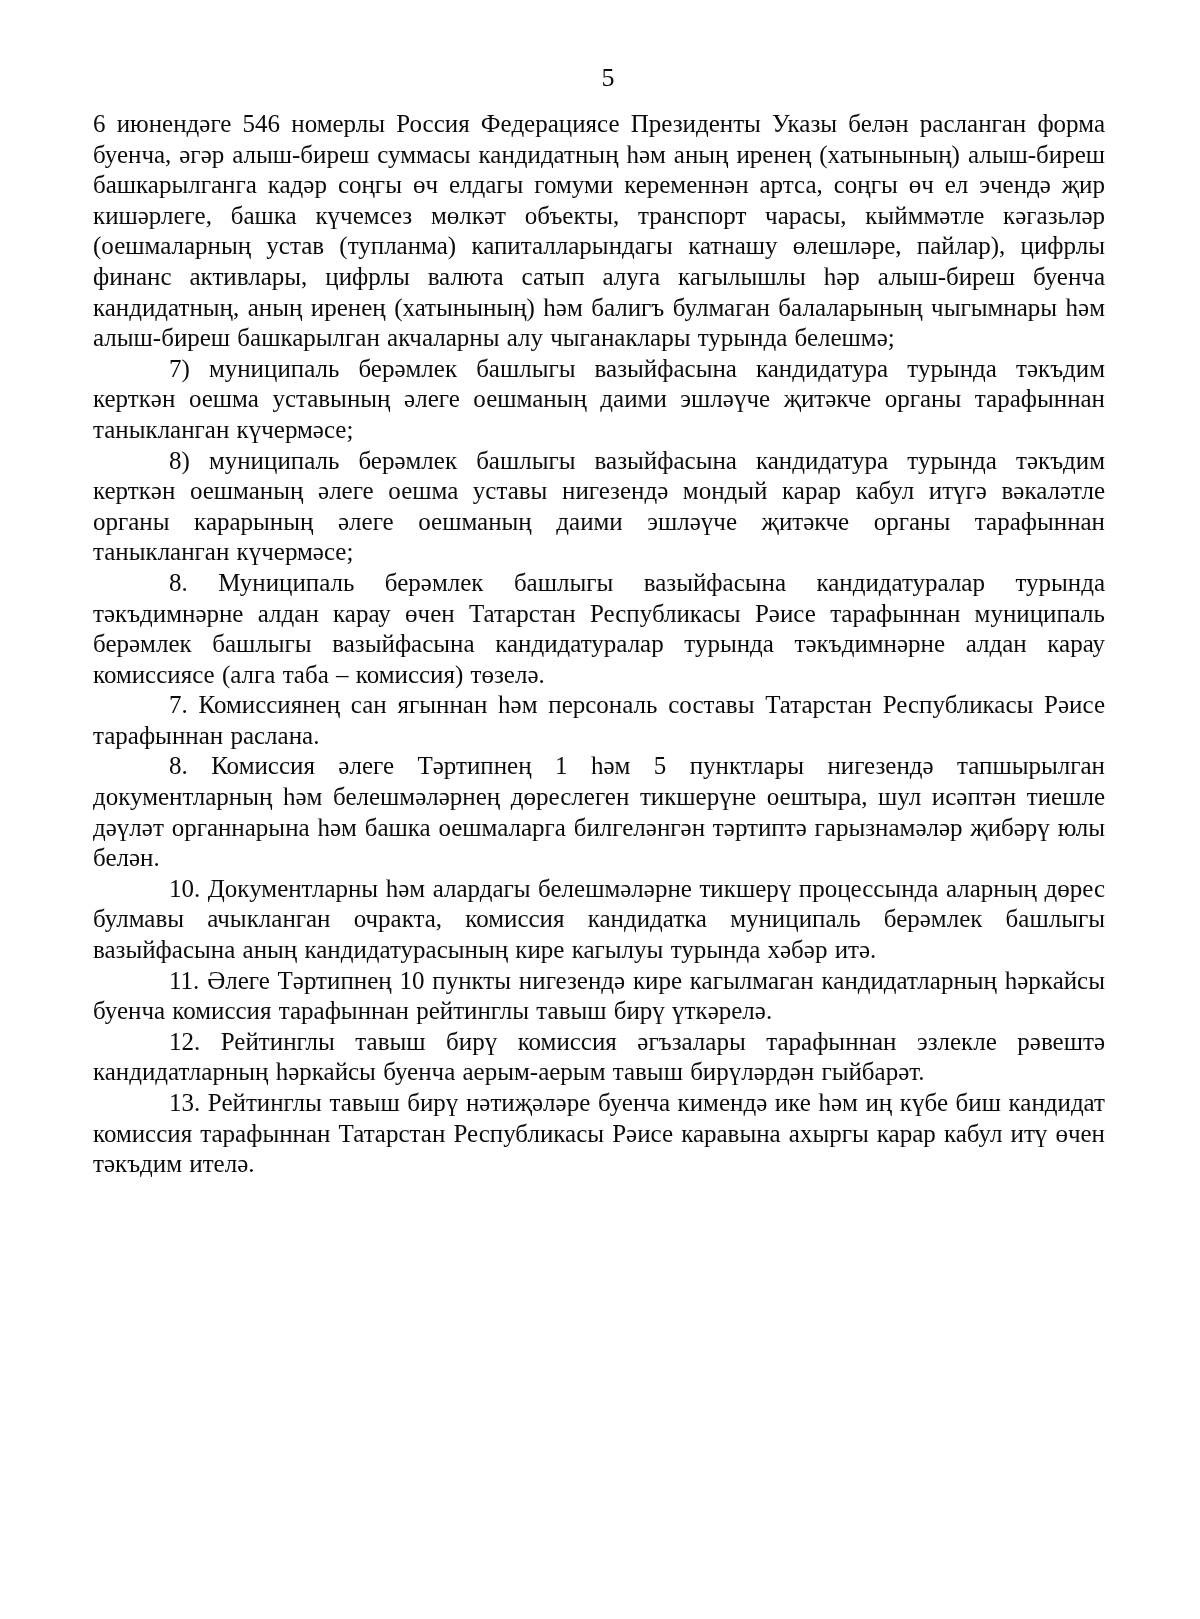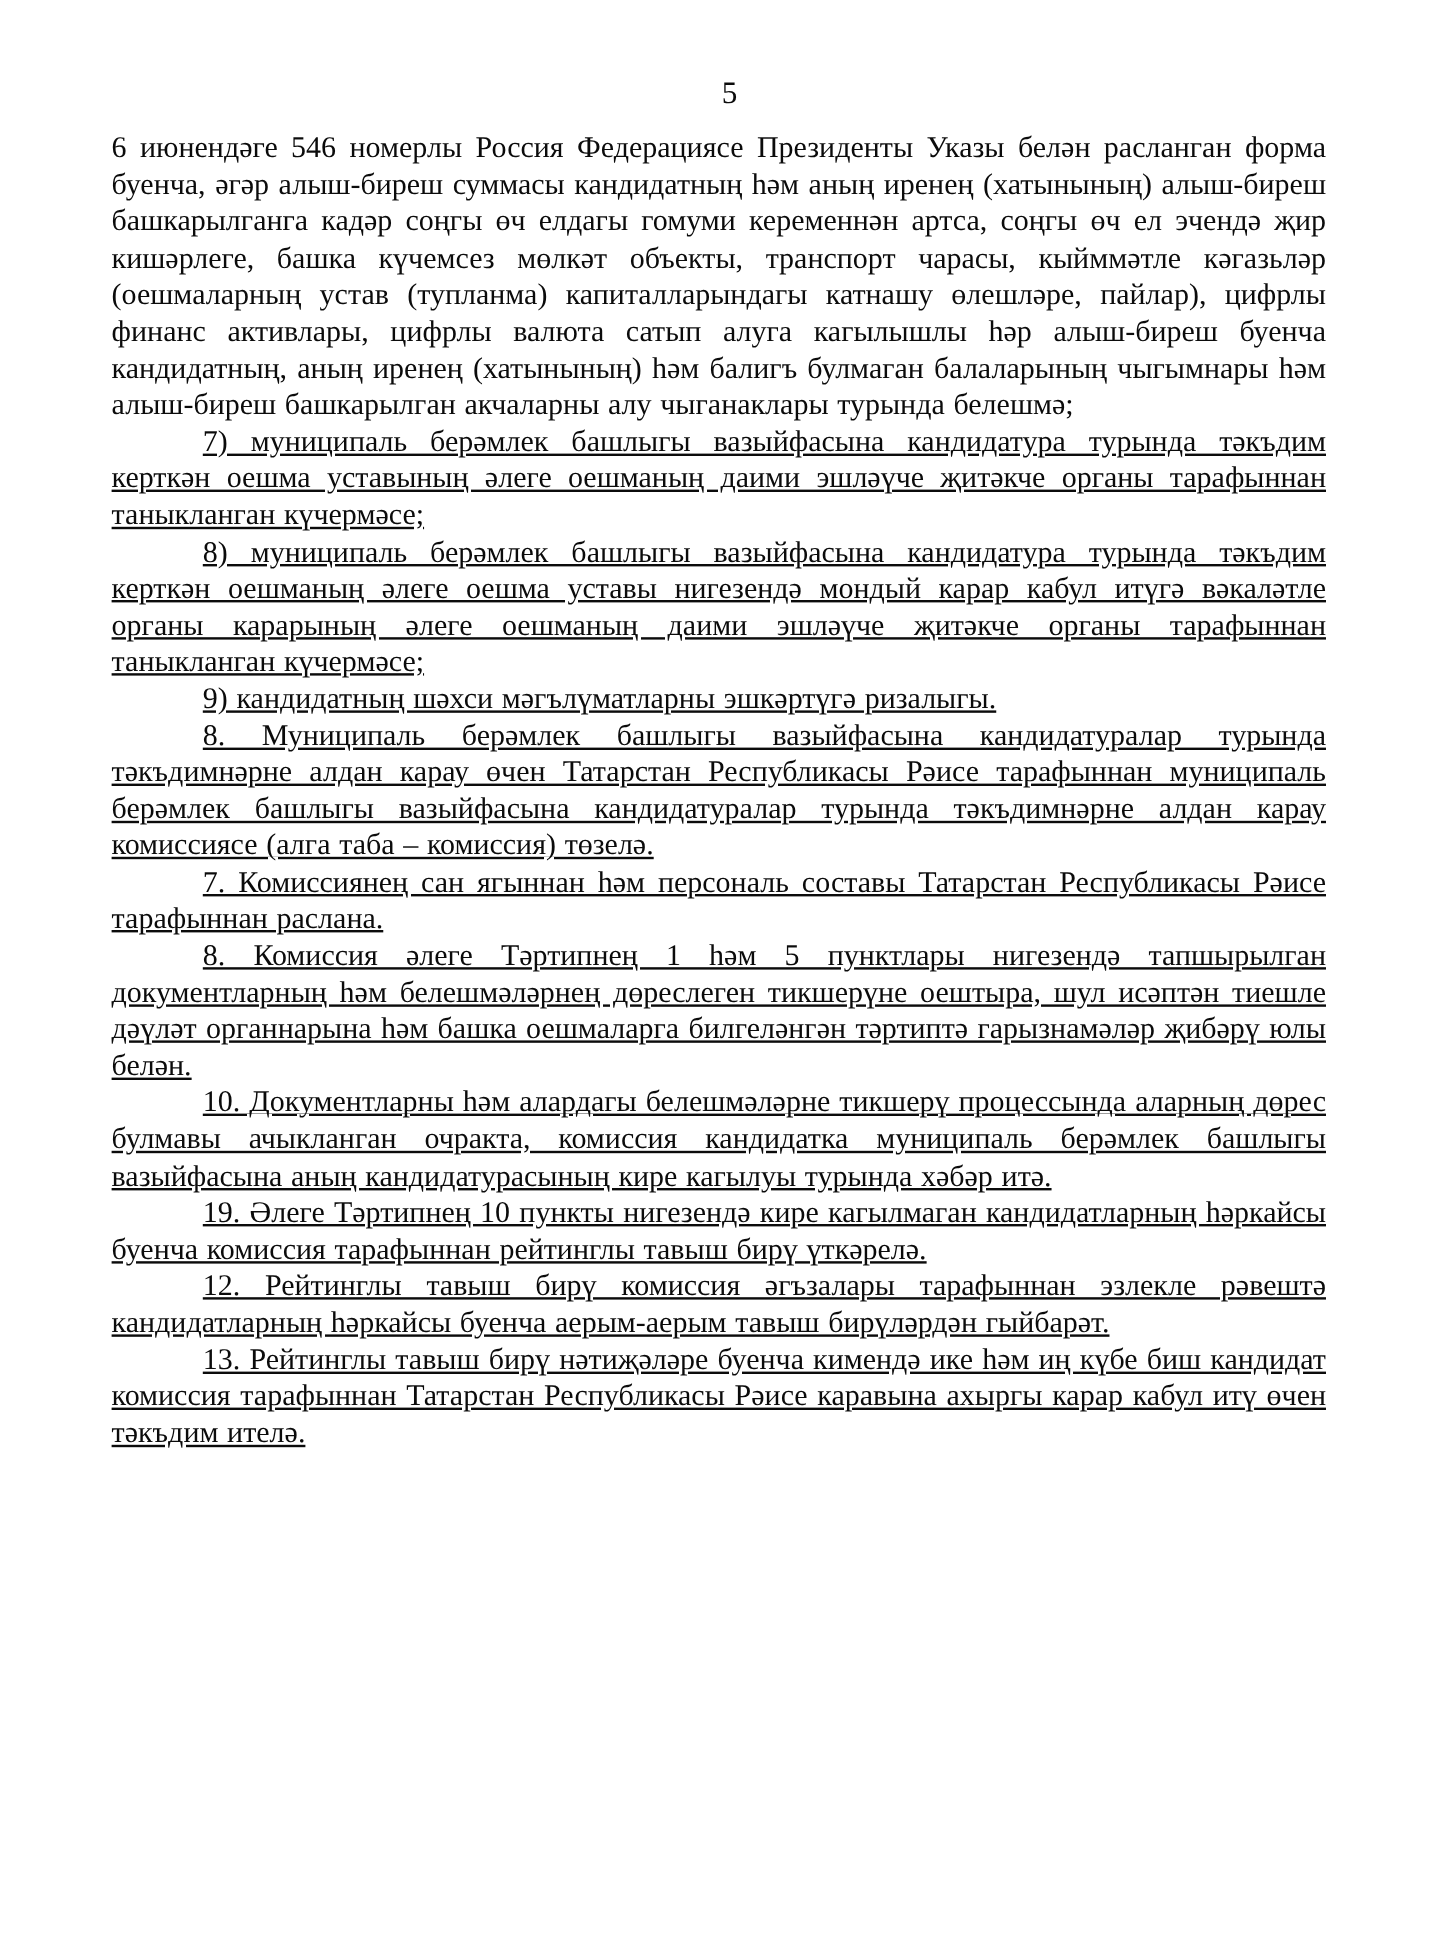--- a/index.html
+++ b/index.html
@@ -32,35 +32,33 @@
     text-justify: inter-word;
     hyphens: none;
     word-spacing: 1px;
   }
   .content p {
     margin: 0;
     padding: 0;
   }
   .content p.ind {
     text-indent: 76px;
-    text-decoration: underline;
   }
 </style>
 </head>
 <body>
 
 <div class="page">
   <div class="page-number">5</div>
 
   <div class="content">
     <p>6 июнендәге 546 номерлы Россия Федерациясе Президенты Указы белән расланган форма буенча, әгәр алыш-биреш суммасы кандидатның һәм аның иренең (хатынының) алыш-биреш башкарылганга кадәр соңгы өч елдагы гомуми кеременнән артса, соңгы өч ел эчендә җир кишәрлеге, башка күчемсез мөлкәт объекты, транспорт чарасы, кыйммәтле кәгазьләр (оешмаларның устав (тупланма) капиталларындагы катнашу өлешләре, пайлар), цифрлы финанс активлары, цифрлы валюта сатып алуга кагылышлы һәр алыш-биреш буенча кандидатның, аның иренең (хатынының) һәм балигъ булмаган балаларының чыгымнары һәм алыш-биреш башкарылган акчаларны алу чыганаклары турында белешмә;</p>
     <p class="ind">7) муниципаль берәмлек башлыгы вазыйфасына кандидатура турында тәкъдим керткән оешма уставының әлеге оешманың даими эшләүче җитәкче органы тарафыннан таныкланган күчермәсе;</p>
     <p class="ind">8) муниципаль берәмлек башлыгы вазыйфасына кандидатура турында тәкъдим керткән оешманың әлеге оешма уставы нигезендә мондый карар кабул итүгә вәкаләтле органы карарының әлеге оешманың даими эшләүче җитәкче органы тарафыннан таныкланган күчермәсе;</p>
-    <p class="ind">9) кандидатның шәхси мәгълүматларны эшкәртүгә ризалыгы.</p>
     <p class="ind">8. Муниципаль берәмлек башлыгы вазыйфасына кандидатуралар турында тәкъдимнәрне алдан карау өчен Татарстан Республикасы Рәисе тарафыннан муниципаль берәмлек башлыгы вазыйфасына кандидатуралар турында тәкъдимнәрне алдан карау комиссиясе (алга таба – комиссия) төзелә.</p>
     <p class="ind">7. Комиссиянең сан ягыннан һәм персональ составы Татарстан Республикасы Рәисе тарафыннан раслана.</p>
     <p class="ind">8. Комиссия әлеге Тәртипнең 1 һәм 5 пунктлары нигезендә тапшырылган документларның һәм белешмәләрнең дөреслеген тикшерүне оештыра, шул исәптән тиешле дәүләт органнарына һәм башка оешмаларга билгеләнгән тәртиптә гарызнамәләр җибәрү юлы белән.</p>
     <p class="ind">10. Документларны һәм алардагы белешмәләрне тикшерү процессында аларның дөрес булмавы ачыкланган очракта, комиссия кандидатка муниципаль берәмлек башлыгы вазыйфасына аның кандидатурасының кире кагылуы турында хәбәр итә.</p>
-    <p class="ind">19. Әлеге Тәртипнең 10 пункты нигезендә кире кагылмаган кандидатларның һәркайсы буенча комиссия тарафыннан рейтинглы тавыш бирү үткәрелә.</p>
+    <p class="ind">11. Әлеге Тәртипнең 10 пункты нигезендә кире кагылмаган кандидатларның һәркайсы буенча комиссия тарафыннан рейтинглы тавыш бирү үткәрелә.</p>
     <p class="ind">12. Рейтинглы тавыш бирү комиссия әгъзалары тарафыннан эзлекле рәвештә кандидатларның һәркайсы буенча аерым-аерым тавыш бирүләрдән гыйбарәт.</p>
     <p class="ind">13. Рейтинглы тавыш бирү нәтиҗәләре буенча кимендә ике һәм иң күбе биш кандидат комиссия тарафыннан Татарстан Республикасы Рәисе каравына ахыргы карар кабул итү өчен тәкъдим ителә.</p>
   </div>
 </div>
 
 </body></html>

